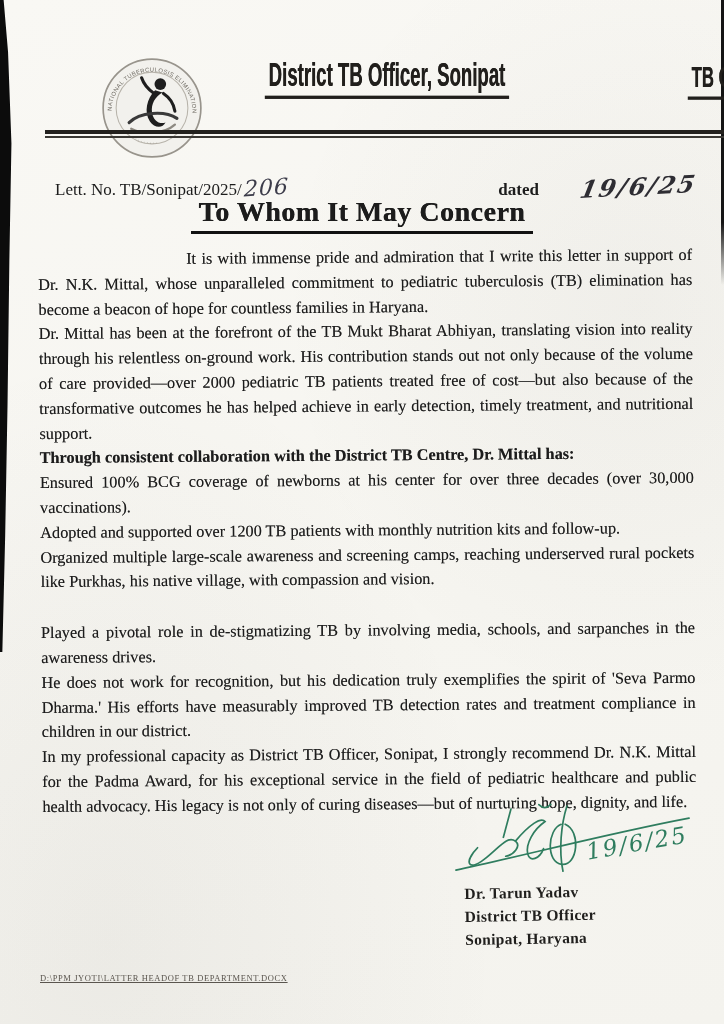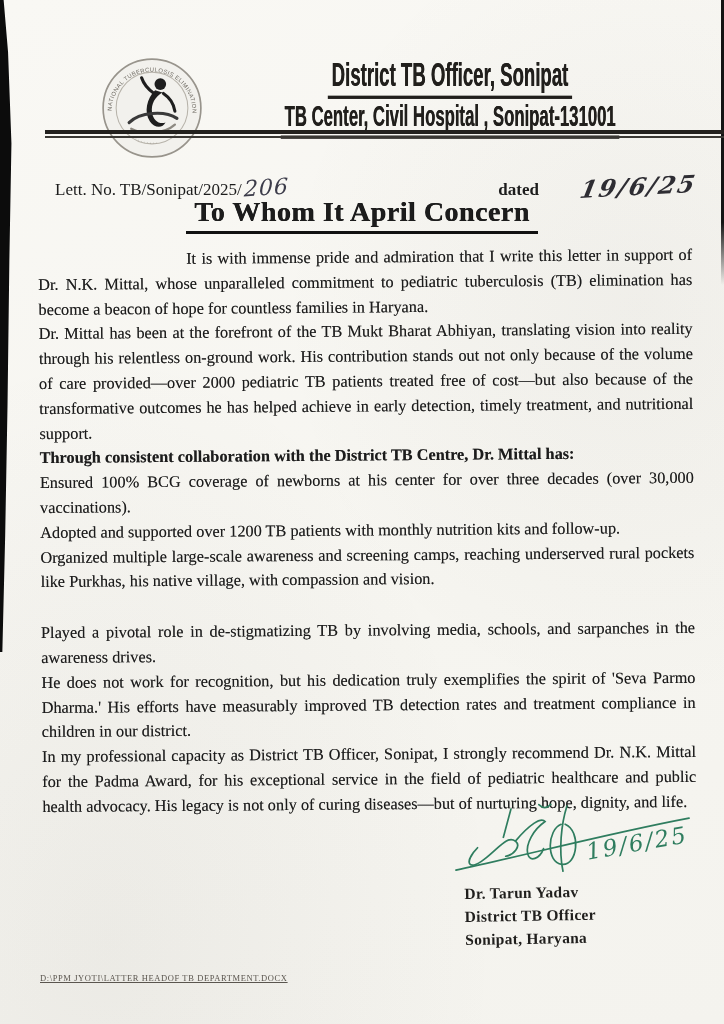--- a/index.html
+++ b/index.html
@@ -21,21 +21,21 @@
     clip-path: polygon(0 0, 28% 0, 62% 8%, 88% 22%, 72% 40%, 58% 62%, 40% 82%, 18% 100%, 0 100%);
   }
   .scan-edge-right {
     position:absolute; right:0; top:0; width:3px; height:285px;
     background: linear-gradient(#141414 78%, rgba(20,20,20,0));
   }
   
   .logo { position:absolute; left:100px; top:56px; width:104px; height:104px; }
   .header-titles {
     position:absolute; left:190px; top:58px; width:520px;
-    display:flex; flex-direction:column; align-items:center;
+    display:flex; flex-direction:row; align-items:center;
   }
   .hdr-line {
     display:inline-block;
     font-family:"Liberation Sans", sans-serif;
     font-weight:700; color:#211f1c; white-space:nowrap;
     border-bottom:3px solid #211f1c; padding:0 6px 2px 6px;
     text-shadow: 0.4px 0 0 #211f1c;
   }
   .hdr1 { font-size:30px; transform:scale(0.62,1.10); margin-bottom:1px; }
   .hdr2 { font-size:27px; transform:scale(0.62,1.10); margin-top:3px; }
@@ -133,21 +133,21 @@
       <span>Lett. No. TB/Sonipat/2025/</span>
       <span class="hand hw-letterno">206</span>
     </div>
     <div class="meta-right">
       <span>dated</span>
       <span class="hand hw-topdate">19/6/25</span>
     </div>
   </div>
 
   <div class="title-wrap">
-    <span class="doc-title">To Whom It April Concern</span>
+    <span class="doc-title">To Whom It May Concern</span>
   </div>
 
   <div class="body-text">
     <p class="p-indent">It is with immense pride and admiration that I write this letter in support of Dr. N.K. Mittal, whose unparalleled commitment to pediatric tuberculosis (TB) elimination has become a beacon of hope for countless families in Haryana.</p>
     <p>Dr. Mittal has been at the forefront of the TB Mukt Bharat Abhiyan, translating vision into reality through his relentless on-ground work. His contribution stands out not only because of the volume of care provided—over 2000 pediatric TB patients treated free of cost—but also because of the transformative outcomes he has helped achieve in early detection, timely treatment, and nutritional support.</p>
     <p class="p-bold">Through consistent collaboration with the District TB Centre, Dr. Mittal has:</p>
     <p>Ensured 100% BCG coverage of newborns at his center for over three decades (over 30,000 vaccinations).</p>
     <p>Adopted and supported over 1200 TB patients with monthly nutrition kits and follow-up.</p>
     <p>Organized multiple large-scale awareness and screening camps, reaching underserved rural pockets like Purkhas, his native village, with compassion and vision.</p>
     <p class="p-gapTop">Played a pivotal role in de-stigmatizing TB by involving media, schools, and sarpanches in the awareness drives.</p>

